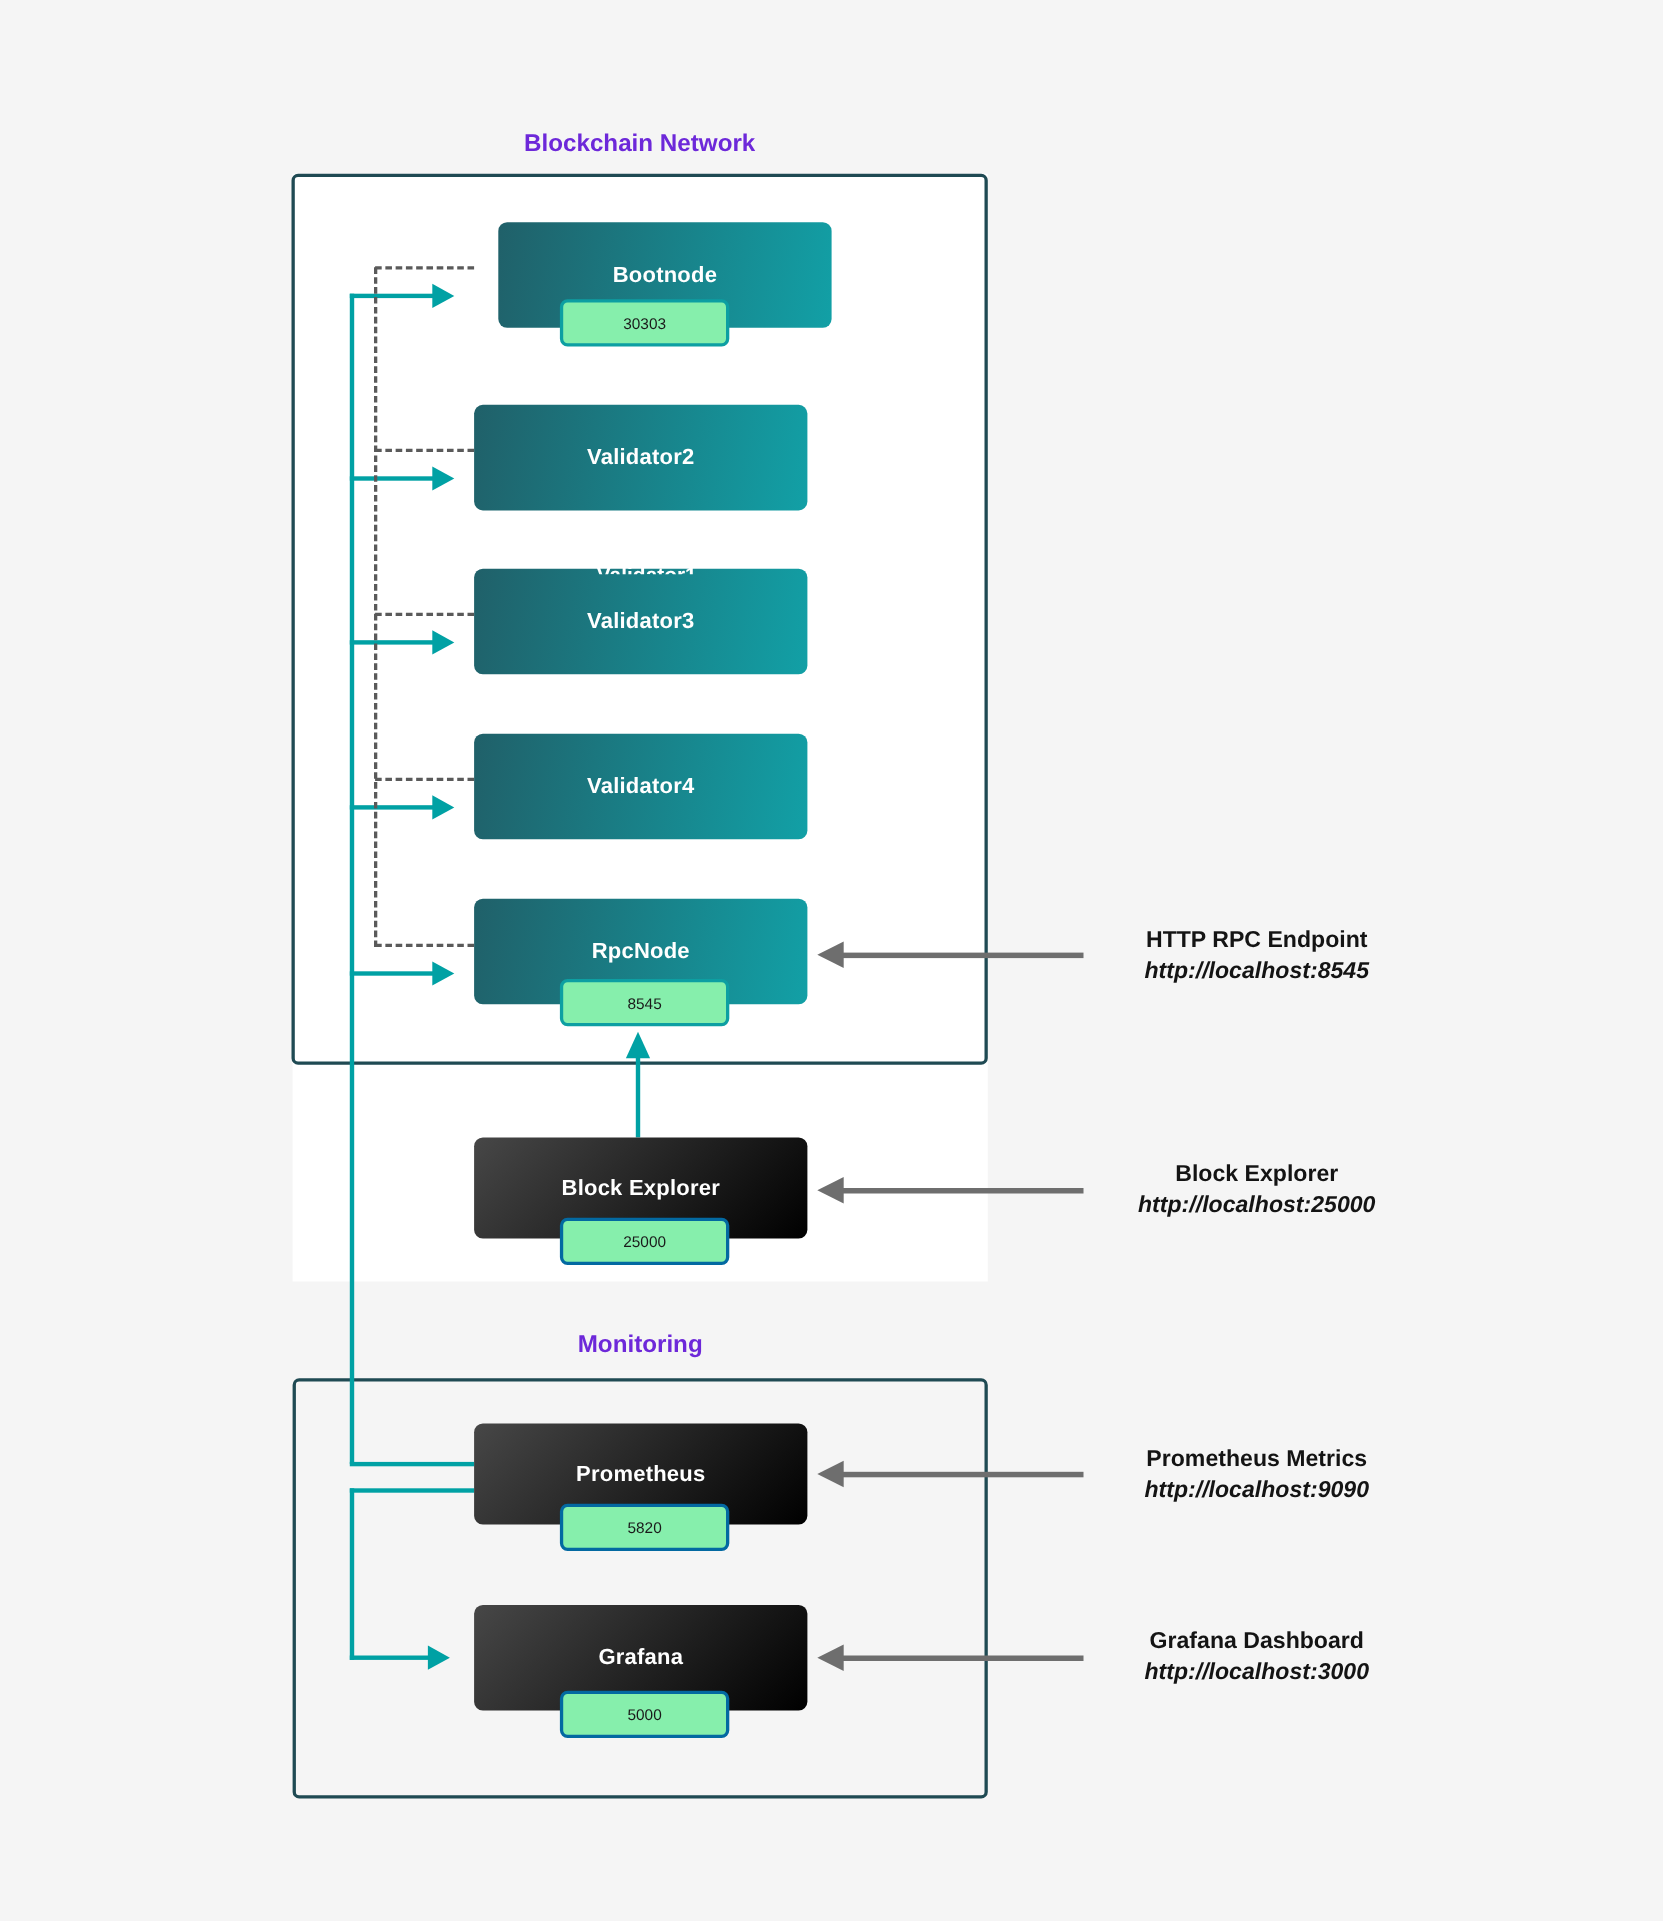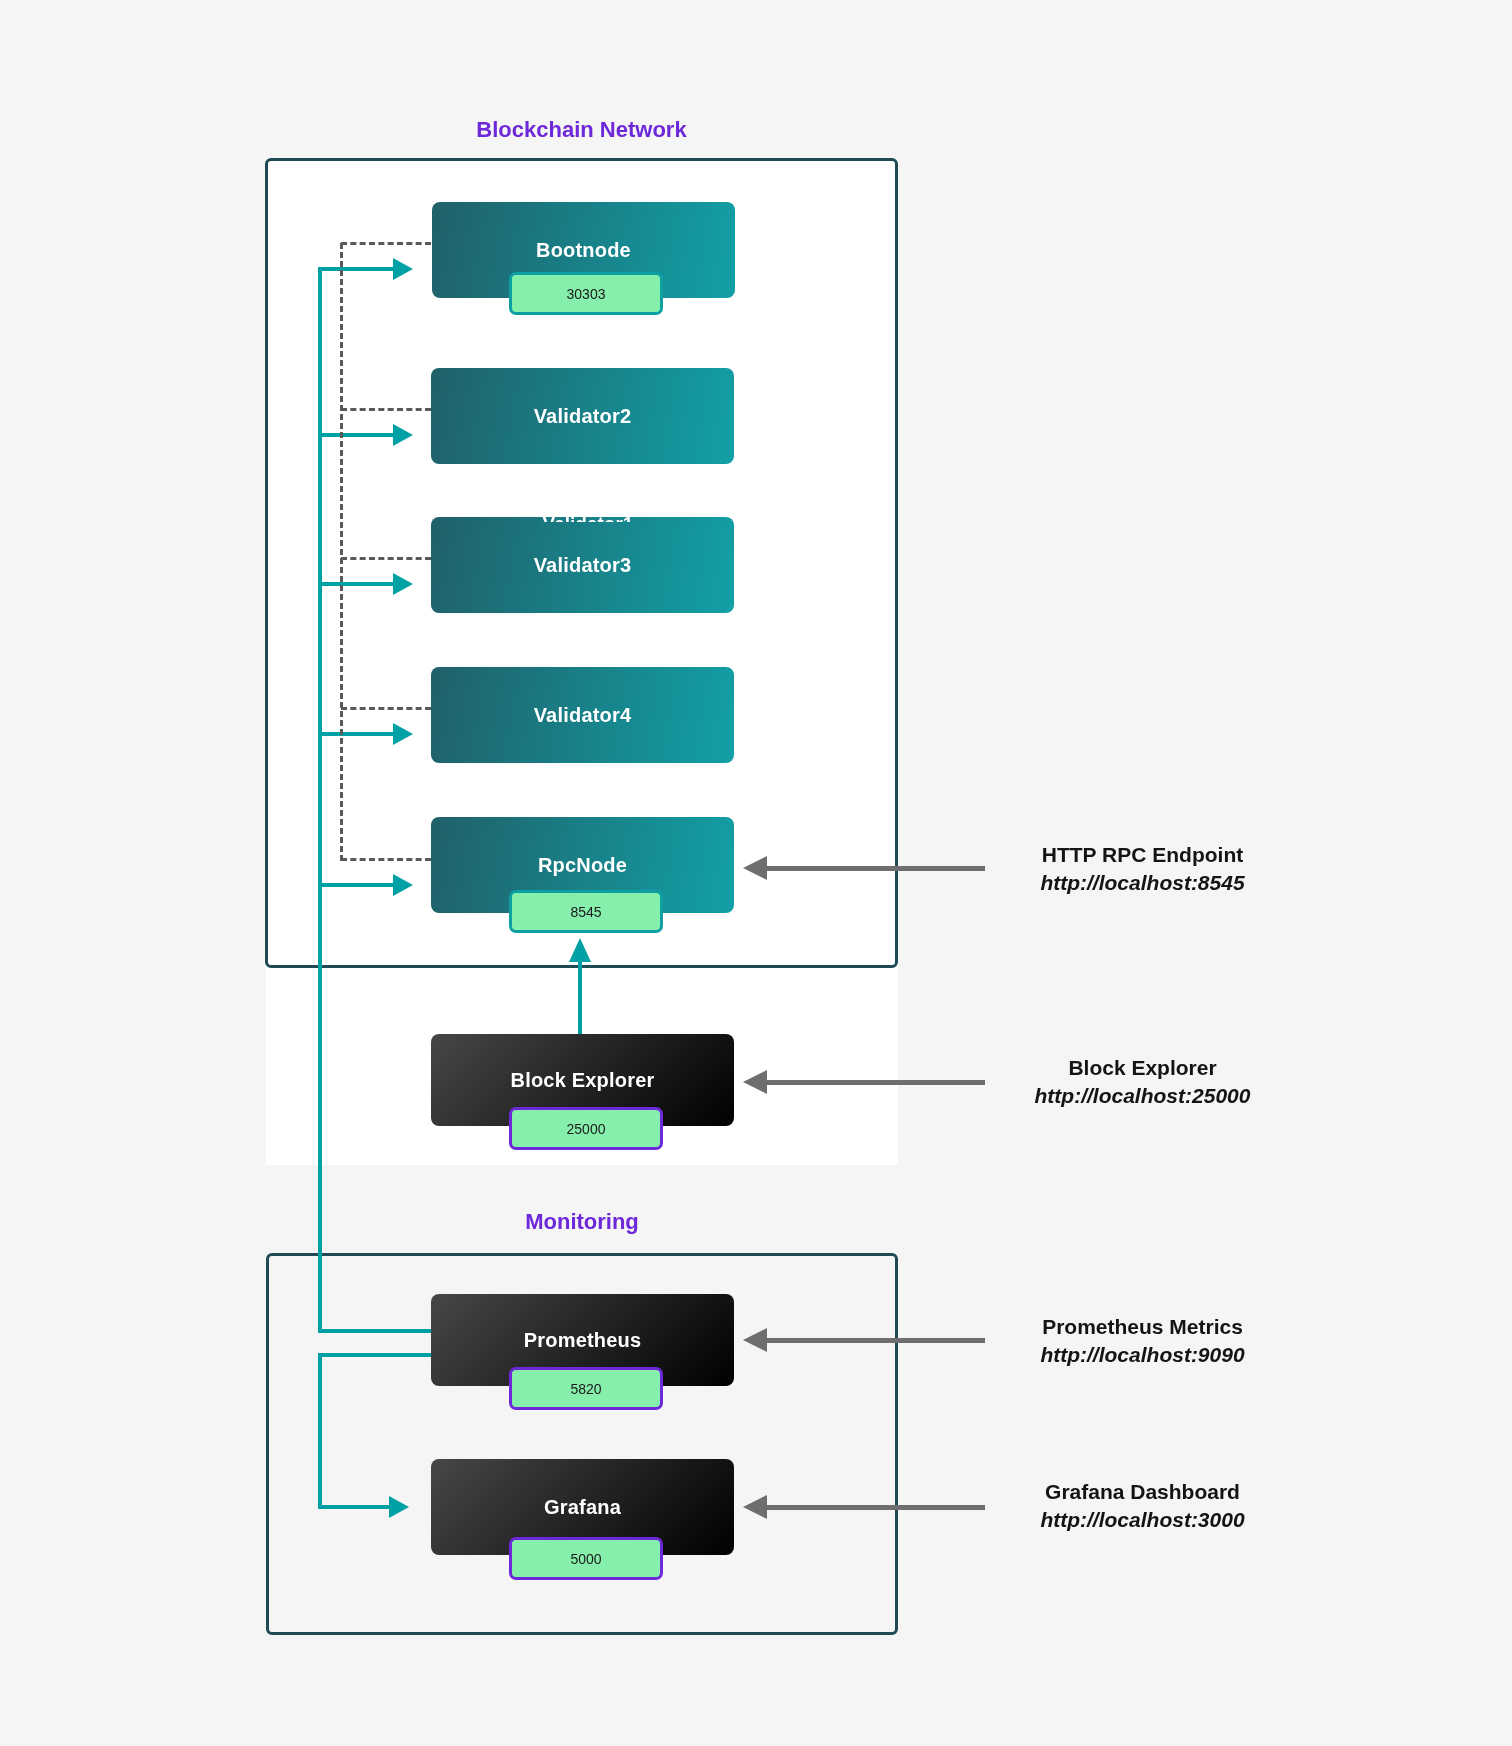--- a/index.html
+++ b/index.html
@@ -10,21 +10,21 @@
   .container-box{border:3px solid #1f4a53;border-radius:6px;background:transparent;z-index:1;}
   .section-title{font-size:22px;font-weight:bold;color:#6d28d9;text-align:center;z-index:1;}
   .node{width:303px;height:96px;border-radius:8px;z-index:3;display:flex;align-items:center;justify-content:center;}
   .node-teal{background:linear-gradient(100deg,#206069 0%,#12a0a6 100%);}
   .node-dark{background:linear-gradient(135deg,#474747 0%,#000000 100%);}
   .node-label{color:#ffffff;font-weight:bold;font-size:20px;letter-spacing:.2px;}
   .port-badge{width:148px;height:37px;background:#86efac;border-radius:7px;z-index:4;
               display:flex;align-items:center;justify-content:center;
               font-size:14px;color:#1a1a1a;}
   .port-teal{border:3px solid #0d9fa2;}
-  .port-dark{border:3px solid #6d28d9;}
+  .port-dark{border:3px solid #0369a1;}
   .teal-line{background:#00a1a4;z-index:2;}
   .teal-head-right{width:0;height:0;border-left:20px solid #00a1a4;border-top:11px solid transparent;
                    border-bottom:11px solid transparent;z-index:2;}
   .teal-head-up{width:0;height:0;border-bottom:24px solid #00a1a4;border-left:11px solid transparent;
                 border-right:11px solid transparent;z-index:2;}
   .dash-v{border-left:3px dashed #5a5a5a;z-index:2;}
   .dash-h{border-top:3px dashed #5a5a5a;z-index:2;}
   .gray-shaft{height:5px;background:#6e6e6e;z-index:2;}
   .gray-head-left{width:0;height:0;border-right:24px solid #6e6e6e;border-top:12px solid transparent;
                   border-bottom:12px solid transparent;z-index:2;}
@@ -79,21 +79,21 @@
 
   <div class="abs gray-shaft" style="left:763px;top:866px;width:222px;"></div>
   <div class="abs gray-head-left" style="left:743px;top:856px;"></div>
   <div class="abs gray-shaft" style="left:763px;top:1080px;width:222px;"></div>
   <div class="abs gray-head-left" style="left:743px;top:1070px;"></div>
   <div class="abs gray-shaft" style="left:763px;top:1338px;width:222px;"></div>
   <div class="abs gray-head-left" style="left:743px;top:1328px;"></div>
   <div class="abs gray-shaft" style="left:763px;top:1505px;width:222px;"></div>
   <div class="abs gray-head-left" style="left:743px;top:1495px;"></div>
 
-  <div class="abs node node-teal" style="left:432px;top:202px;">
+  <div class="abs node node-teal" style="left:453px;top:202px;">
     <span class="node-label">Bootnode</span>
   </div>
   <div class="abs port-badge port-teal" style="left:509px;top:272px;">30303</div>
 
   <div class="abs node node-teal" style="left:431px;top:368px;">
     <span class="node-label">Validator2</span>
   </div>
 
   <div class="abs node node-teal" style="left:431px;top:517px;">
     <span class="node-label">Validator3</span>

